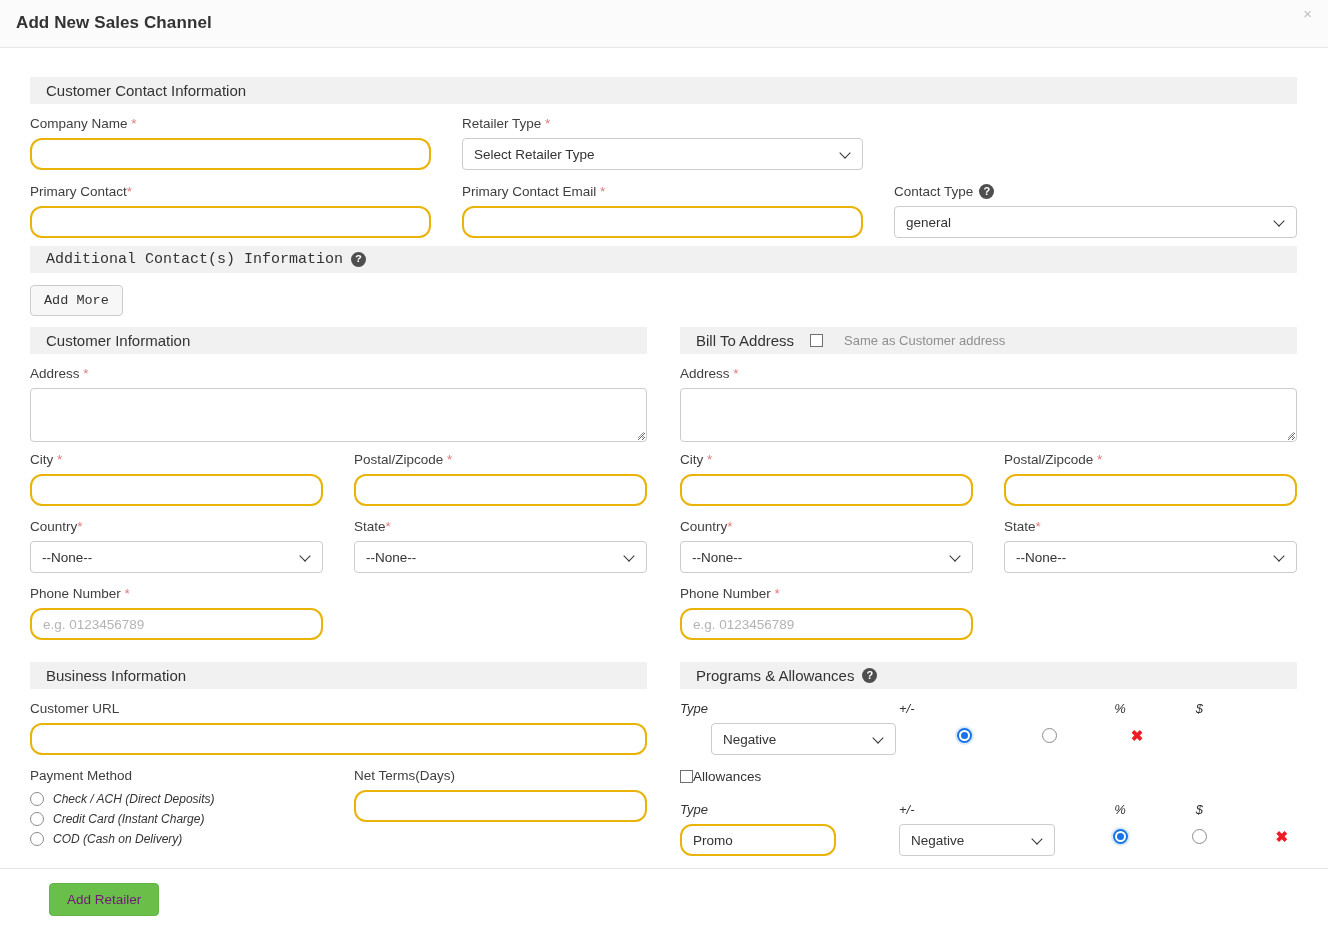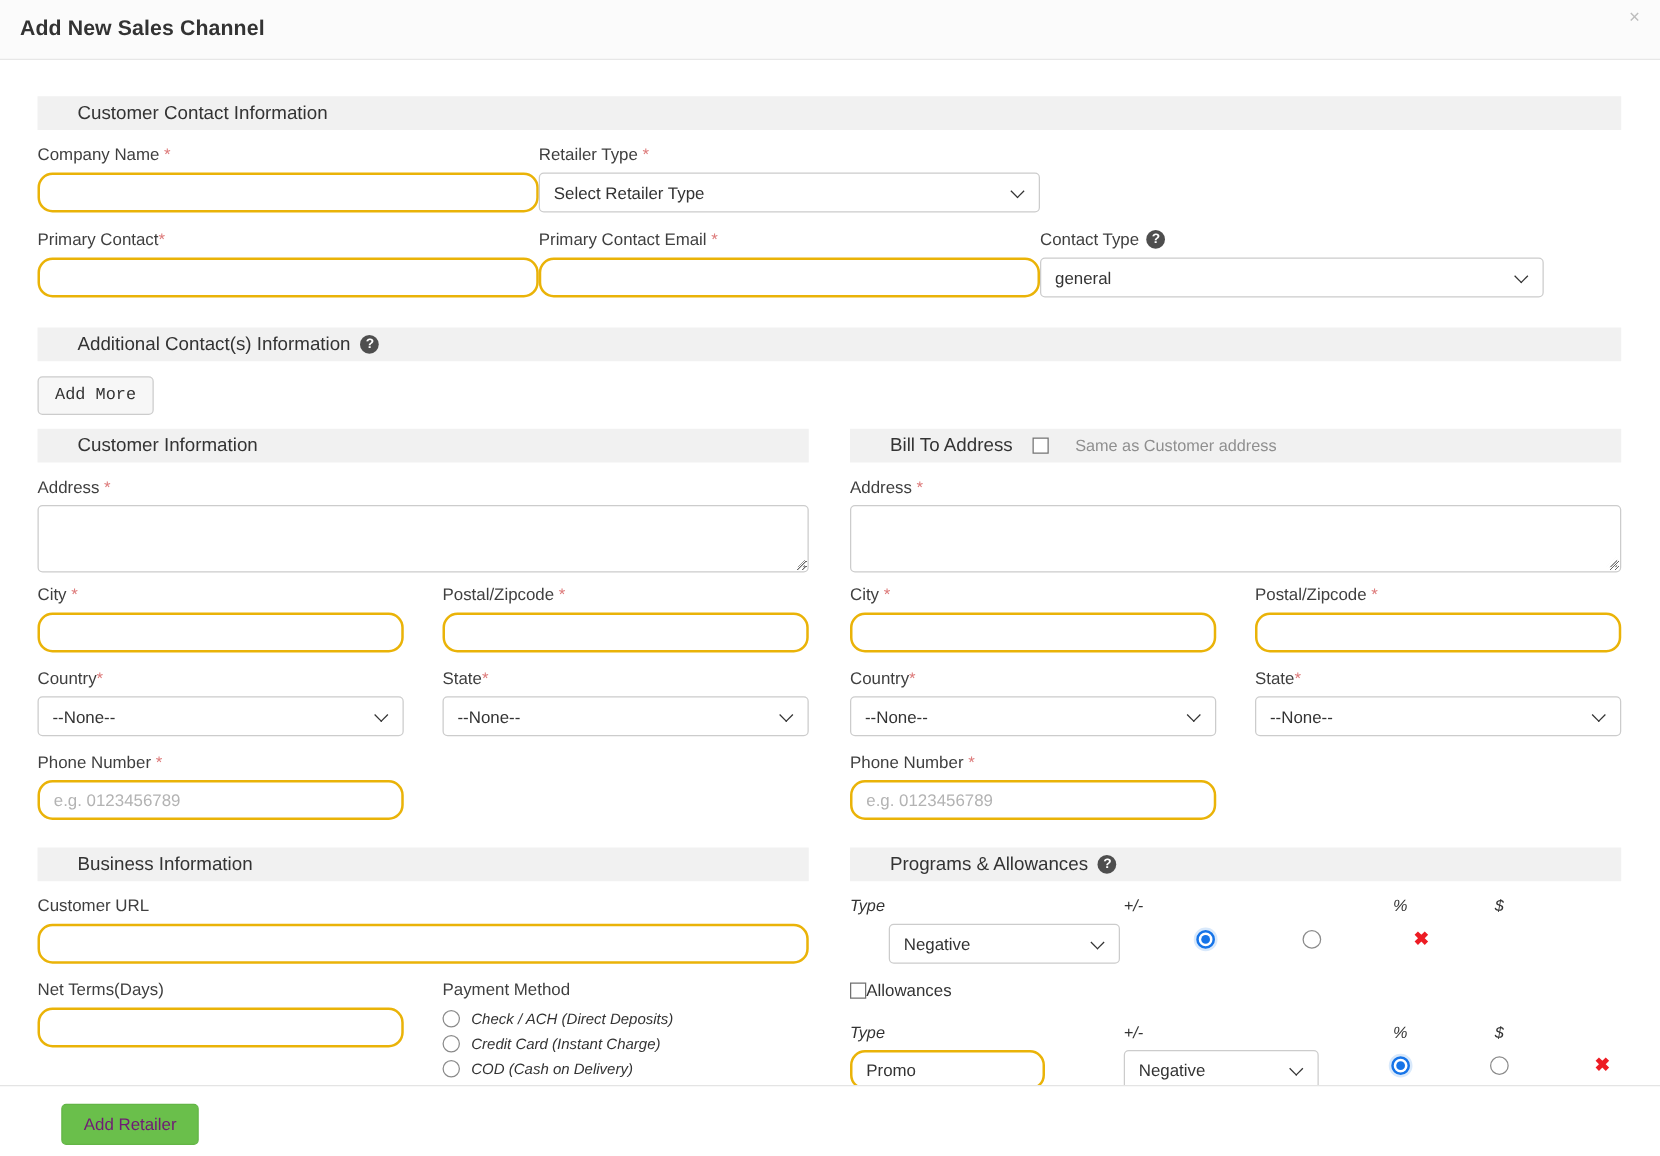--- a/index.html
+++ b/index.html
@@ -21,33 +21,33 @@
   .close-x {
     position:absolute; top:6px; right:16px; color:#bdbdbd; font-size:15px;
     cursor:pointer; line-height:1;
   }
 
   
   .modal-body { padding:29px 31px 0 30px; }
 
   .section-bar {
     height:27px; background:#f1f1f1; display:flex; align-items:center;
-    padding:0 32px; font-size:15px; color:#333; gap:8px;
+    padding:0 16px; font-size:15px; color:#333; gap:8px;
   }
   .mb12 { margin-bottom:12px; }
   .mt14 { margin-top:14px; }
-  .mt24 { margin-top:24px; }
+  .mt24 { margin-top:8px;font-family:Liberation Mono, monospace; }
   .mt12 { margin-top:12px; }
   .mt11 { margin-top:11px;justify-content:flex-end; }
   .mt22 { margin-top:22px; }
   .mt13 { margin-top:13px; }
   .mt10 { margin-top:10px; }
   .mt18 { margin-top:18px; }
 
-  .grid3 { display:flex; }
+  .grid3 { display:flex; gap:31px; }
   .c1 { width:401px; } .c2 { width:401px; } .c3 { width:403px; }
 
   .lbl { display:block; font-size:13.5px; color:#3f3f3f; line-height:15px; margin-bottom:7px; }
   .req { color:#dd7a7a; }
 
   input.txt {
     width:100%; height:32px; border:2px solid #eab308; border-radius:12px;
     padding:0 11px; font-size:13.5px; color:#333; background:#fff; outline:none;
     font-family:"Liberation Sans", sans-serif;
   }
@@ -312,37 +312,37 @@
       <div class="half">
         <div class="section-bar">
           <span>Business Information</span>
         </div>
 
         <label class="lbl mt12">Customer URL</label>
         <input class="txt" type="text" style="">
 
         <div class="subrow mt13">
           <div class="sc">
-            <label class="lbl">Net Terms(Days)</label>
-            <input class="txt" type="text" style="">
-          </div>
-          <div class="sc">
             <label class="lbl" style="margin-bottom:0;">Payment Method</label>
             <div class="pay-opt">
               <span class="radio"></span>
               <span class="cap">Check / ACH (Direct Deposits)</span>
             </div>
             <div class="pay-opt">
               <span class="radio"></span>
               <span class="cap">Credit Card (Instant Charge)</span>
             </div>
             <div class="pay-opt">
               <span class="radio"></span>
               <span class="cap">COD (Cash on Delivery)</span>
             </div>
+          </div>
+          <div class="sc">
+            <label class="lbl">Net Terms(Days)</label>
+            <input class="txt" type="text" style="">
           </div>
         </div>
       </div>
 
       <div class="half">
         <div class="section-bar">
           <span>Programs &amp; Allowances</span>
           <span class="help">?</span>
         </div>
 

